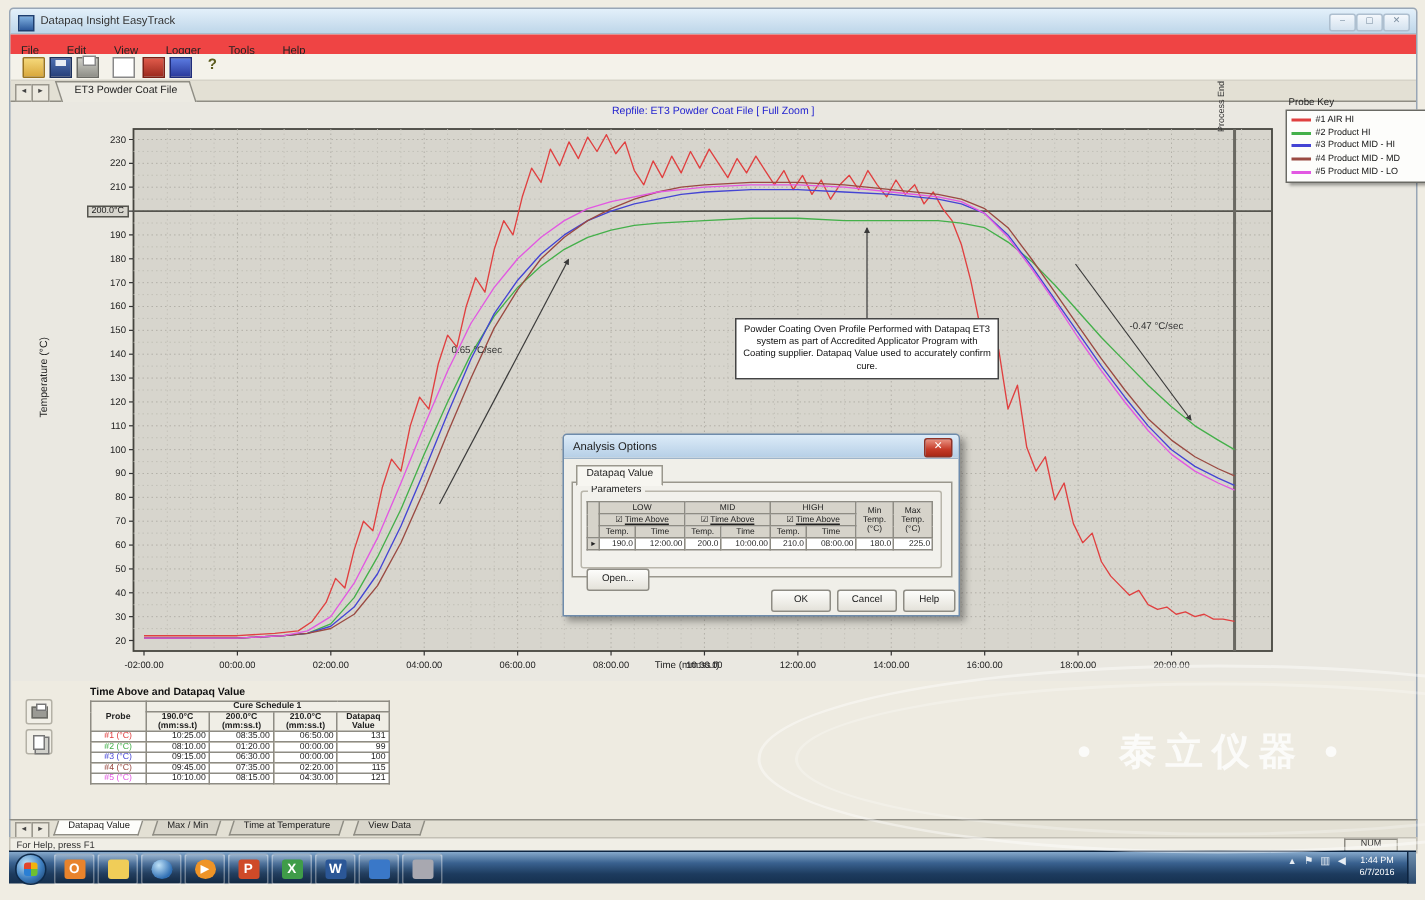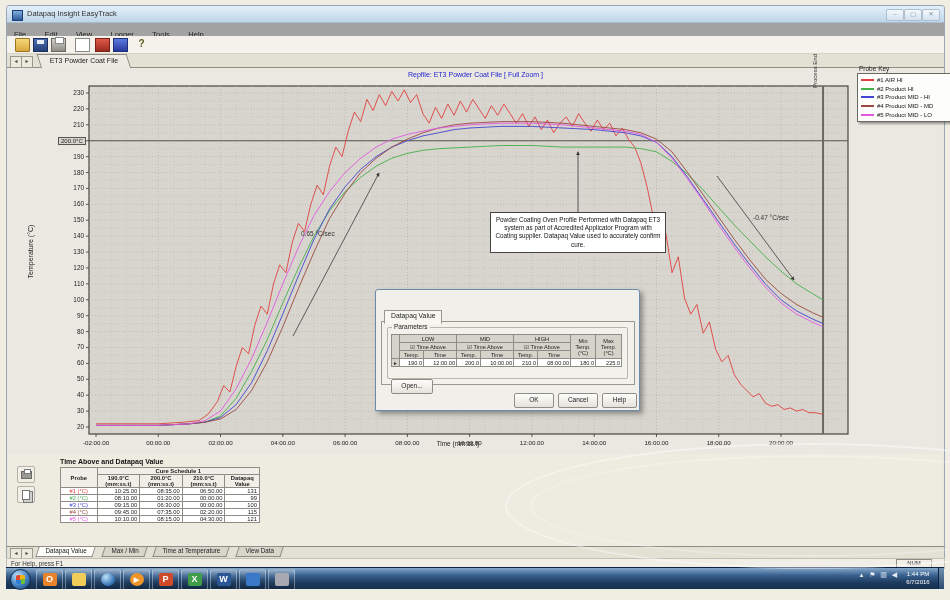--- a/index.html
+++ b/index.html
@@ -6,21 +6,21 @@
   #screen{position:relative;width:950px;height:600px;background:#f0ede3;overflow:hidden;
           font-family:"Liberation Sans",sans-serif;color:#222;padding-left:24px;}
   .abs{position:absolute;}
   svg{font-family:"Liberation Sans",sans-serif;}
 
   
   #win{left:6px;top:5px;width:937px;height:559px;border:1px solid #98a6b6;background:#e9e7e0;border-radius:3px 3px 0 0;}
   #titlebar{left:0;top:0;width:100%;height:16px;background:linear-gradient(#e3f0fa,#bed6e9);border-bottom:1px solid #a8bccd;border-radius:3px 3px 0 0;}
   #title-text{left:20px;top:3px;font-size:7.5px;color:#333;}
   .win-btn{top:3px;width:16px;height:10px;background:linear-gradient(#f4f8fc,#d4e2ef);border:1px solid #aebfcf;border-radius:2px;font-size:6px;color:#7b8ea0;text-align:center;line-height:9px;}
-  #menubar{left:0;top:17px;width:100%;height:13px;background:#a3a3a3;}
+  #menubar{left:0;top:17px;width:100%;height:13px;background:#ef4444;}
   .menu-item{display:inline-block;font-size:7.5px;padding:2px 7px 0 7px;color:#222;}
   #toolbar{left:0;top:30px;width:100%;height:17px;background:#f4f2ea;border-bottom:1px solid #d6d3c8;}
   .tb-icon{top:2px;width:13px;height:12px;}
   #tabstrip{left:0;top:48px;width:100%;height:13px;background:#e3e0d4;border-bottom:1px solid #8f8d84;}
   .scroll-btn{top:2px;width:10px;height:10px;background:#ece9df;border:1px solid #9a978d;font-size:5px;text-align:center;line-height:9px;color:#444;}
   #doc-tab{left:32px;top:0px;height:12px;background:#eceae2;border:1px solid #8f8d84;border-bottom:none;padding:2px 10px 0 10px;font-size:7px;transform:skewX(18deg);}
   #doc-tab span{display:inline-block;transform:skewX(-18deg);}
 
   
   #chart-region{left:1px;top:62px;width:935px;height:386px;background:#eae8e1;}
@@ -352,20 +352,24 @@
             <div class="legend-text">#4 Product MID - MD</div>
           </div>
           <div class="legend-row">
             <div class="legend-swatch" style="background: rgb(226, 88, 226);"></div>
             <div class="legend-text">#5 Product MID - LO</div>
           </div>
         </div>
     </div>
 
     <div id="dialog" class="abs">
+      <div id="dlg-titlebar" class="abs">
+        <div id="dlg-title" class="abs">Analysis Options</div>
+        <div id="dlg-close" class="abs">✕</div>
+      </div>
       <div id="dlg-tabline" class="abs"></div>
       <div id="dlg-tab" class="abs">Datapaq Value</div>
       <div id="dlg-group" class="abs"></div>
       <div id="dlg-group-label" class="abs">Parameters</div>
 
       <table class="dlg abs" style="left:15px;top:44px;width:230px;">
         <colgroup>
             <col style="width:8px">
             <col style="width:24px">
             <col style="width:33px">
@@ -544,15 +548,16 @@
     <div id="clock" class="abs">
       <div>1:44 PM</div>
       <div>6/7/2016</div>
     </div>
     <div id="show-desktop" class="abs"></div>
   </div>
 
   <div id="watermark" class="abs" style="left:0;top:0;width:950px;height:600px;">
     <div class="wm-ellipse" style="left:505px;top:443px;width:610px;height:122px;"></div>
     <div class="wm-ellipse" style="left:530px;top:455px;width:560px;height:98px;opacity:.6;"></div>
+    <div id="wm-text">•  泰立仪器  •</div>
   </div>
 
 </div>
 
 </body></html>

